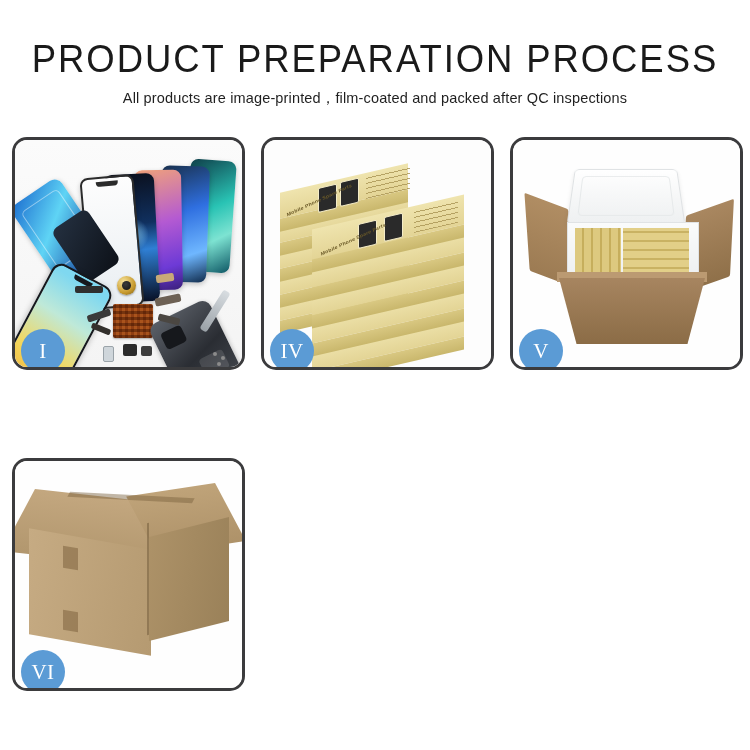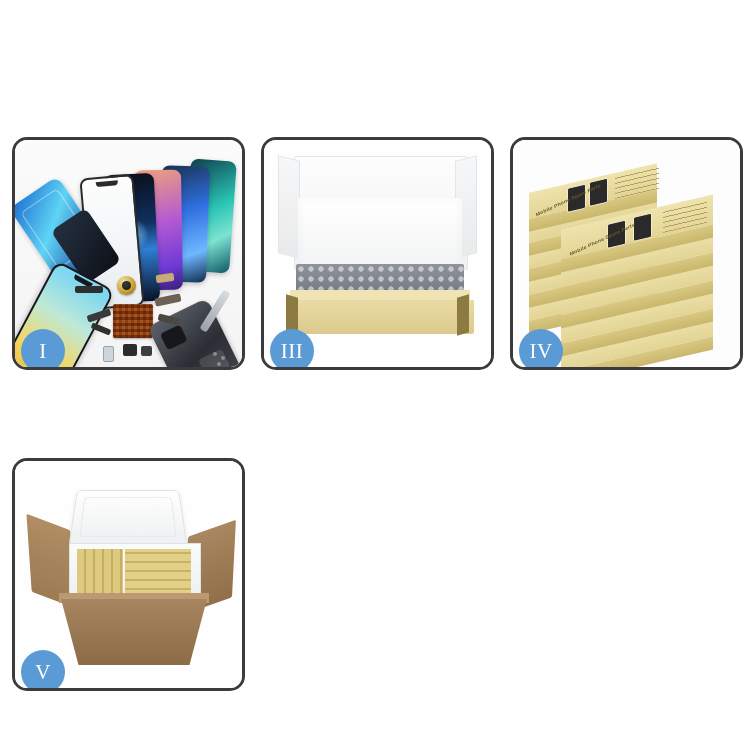--- a/index.html
+++ b/index.html
@@ -232,20 +232,24 @@
   .c6-tape2{position:absolute;left:48px;top:150px;width:15px;height:20px;
         background:rgba(125,98,62,.55);transform:skewY(10deg);}
   .c6-edge{position:absolute;left:132px;top:62px;width:2px;height:112px;
         background:rgba(110,88,56,.5);transform:skewY(-14deg);}
 </style>
 </head>
 <body>
 
 <div class="page">
 
+  <div class="header">
+    <div class="title">PRODUCT PREPARATION PROCESS</div>
+    <div class="subtitle">All products are image-printed，film-coated and packed after QC inspections</div>
+  </div>
 
   <div class="grid">
 
     <div class="panel">
       <div class="stage">
         <div class="p1bg"></div>
         <div class="ph fan5"></div>
         <div class="ph fan4"></div>
         <div class="ph fan3"></div>
         <div class="ph fan2"></div>
@@ -265,34 +269,20 @@
         <div class="chip2"></div>
         <div class="chip3"></div>
         <div class="chip4"></div>
         <div class="screwdr"></div>
         <div class="screws"></div>
       </div>
       <div class="badge">I</div>
     </div>
 
 
-    <div class="panel">
-      <div class="stage p3">
-        <div class="box3-lid"></div>
-        <div class="box3-lidl"></div>
-        <div class="box3-lidr"></div>
-        <div class="box3-foam"></div>
-        <div class="box3-inner"></div>
-        <div class="box3-top"></div>
-        <div class="box3-front"></div>
-        <div class="box3-endl"></div>
-        <div class="box3-endr"></div>
-      </div>
-      <div class="badge">III</div>
-    </div>
 
     <div class="panel">
       <div class="stage p4">
         <div class="ybox st5">
             <div class="lid"></div>
             <div class="side"></div>
           </div>
         <div class="ybox st4">
             <div class="lid"></div>
             <div class="side"></div>
@@ -350,15 +340,28 @@
         <div class="c5-yellows">
           <div class="yrow-v"></div>
           <div class="yrow-h"></div>
         </div>
         <div class="c5-lipl"></div>
         <div class="c5-body"></div>
       </div>
       <div class="badge">V</div>
     </div>
 
+    <div class="panel">
+      <div class="stage p6">
+        <div class="c6-top"></div>
+        <div class="c6-topr"></div>
+        <div class="c6-front"></div>
+        <div class="c6-side"></div>
+        <div class="c6-seam"></div>
+        <div class="c6-edge"></div>
+        <div class="c6-tape1"></div>
+        <div class="c6-tape2"></div>
+      </div>
+      <div class="badge">VI</div>
+    </div>
 
   </div>
 </div>
 
 </body></html>

